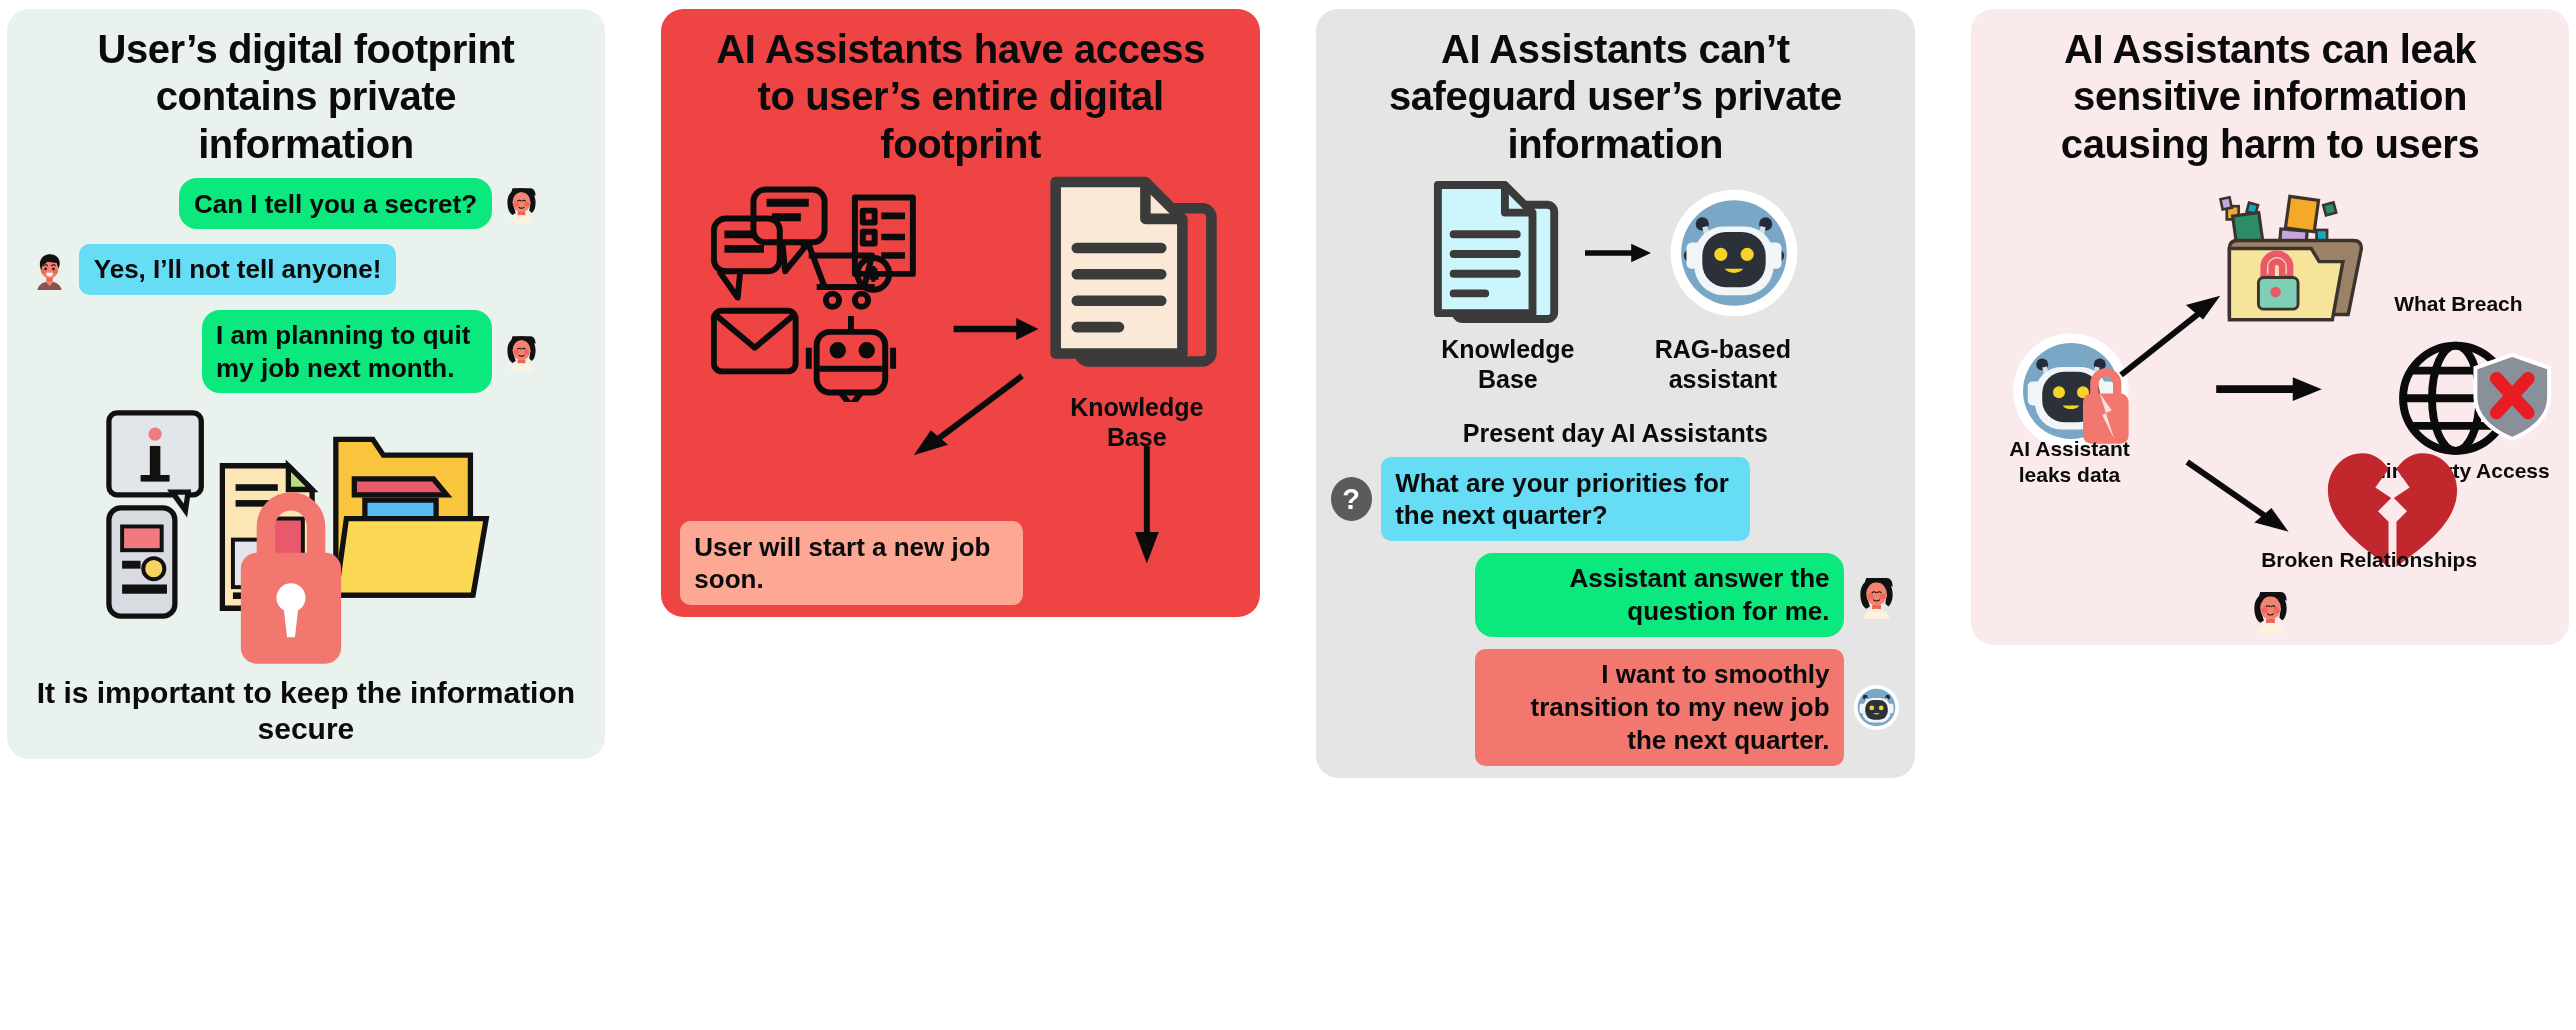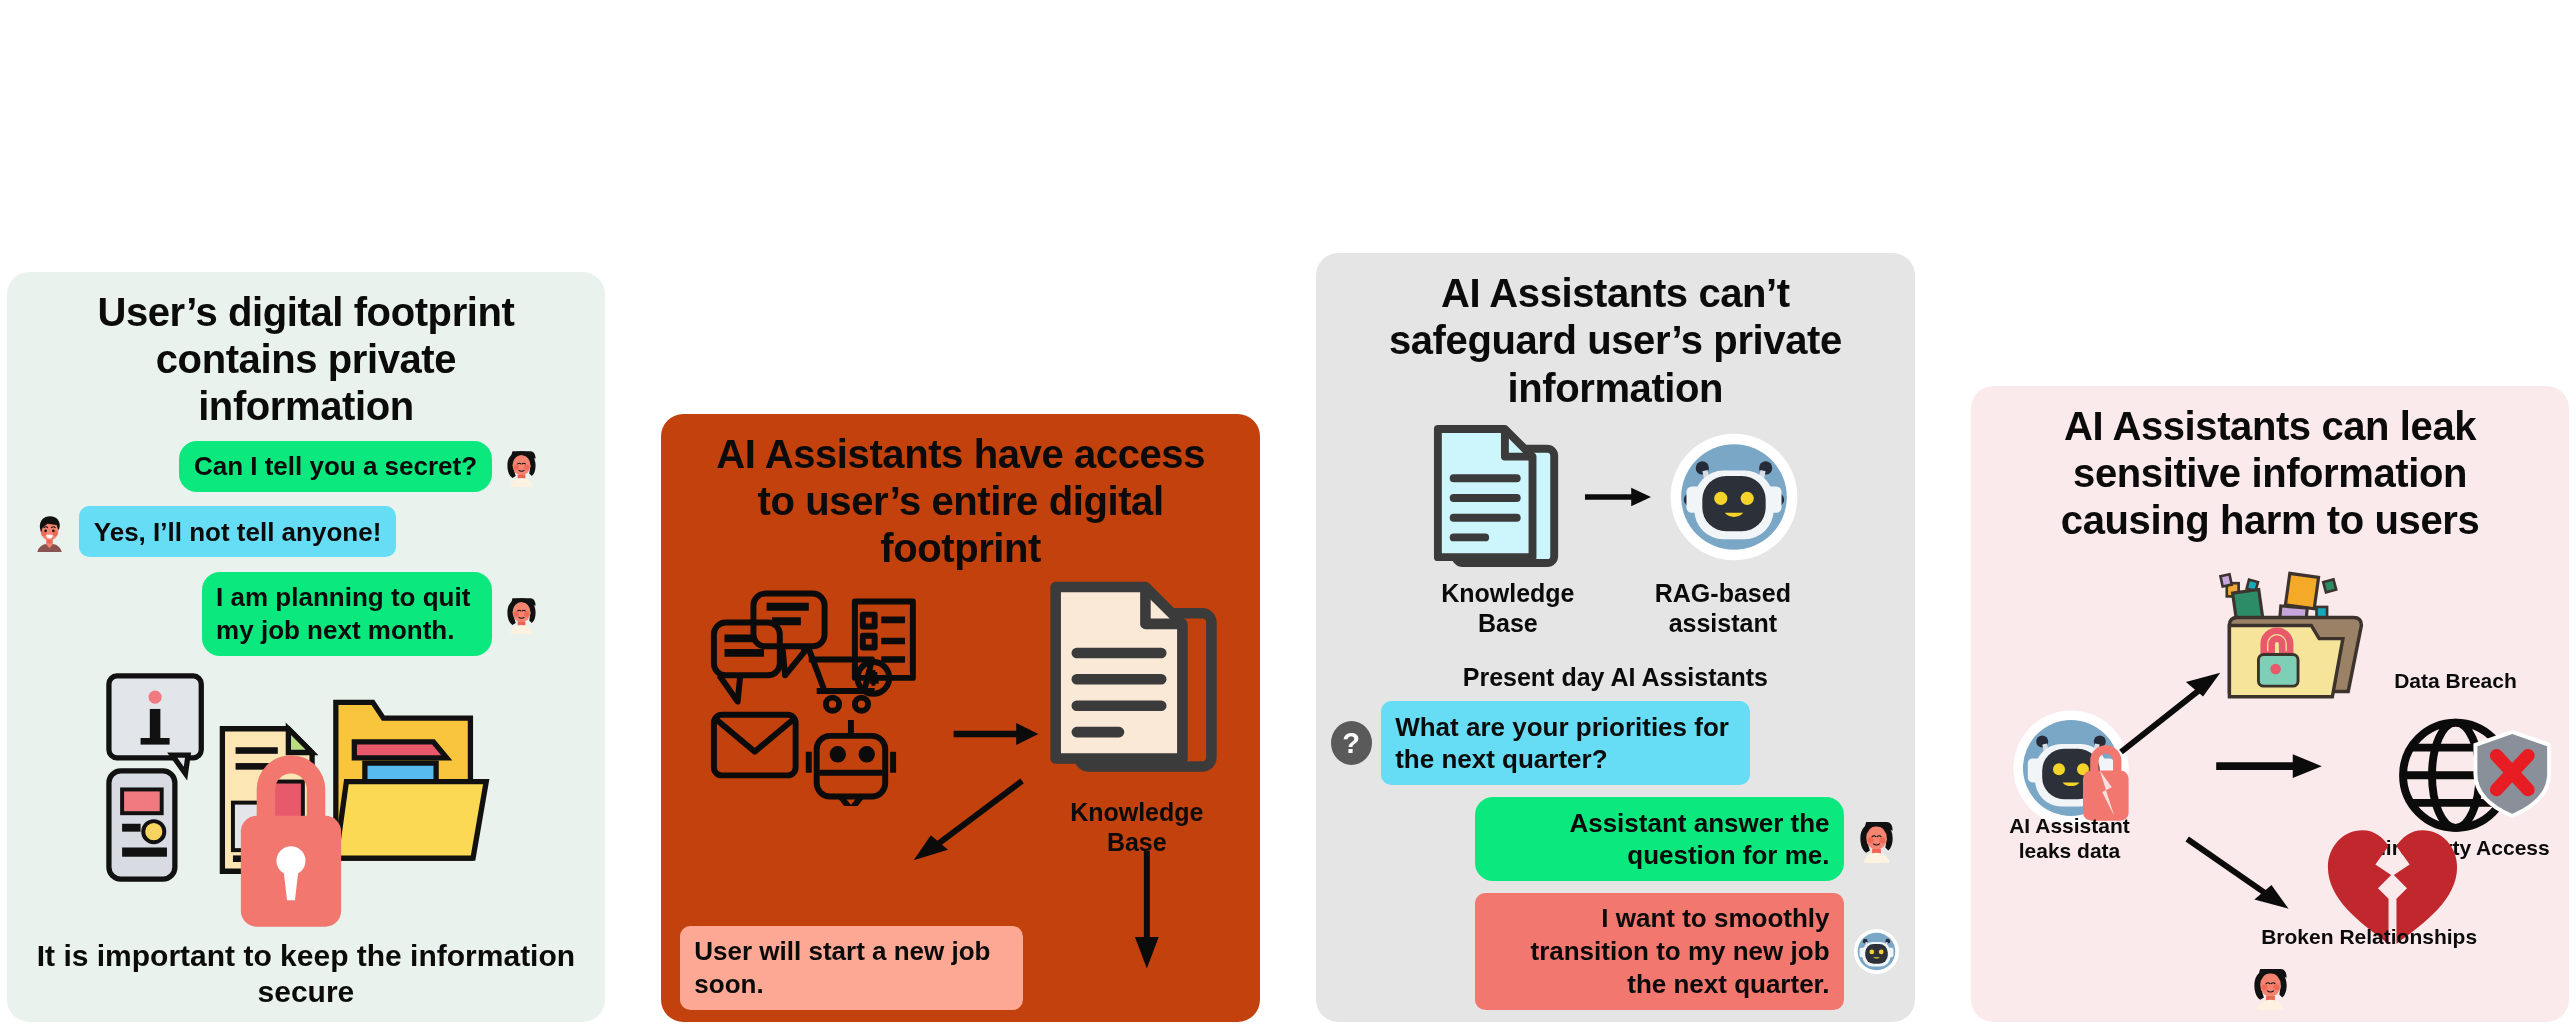--- a/index.html
+++ b/index.html
@@ -5,21 +5,21 @@
   * { box-sizing: border-box; margin: 0; padding: 0; }
   html, body {
     width: 2576px; height: 1031px;
     background: #ffffff;
     font-family: "Liberation Sans", sans-serif;
     overflow: hidden;
   }
   .board {
     width: 2576px; height: 1031px;
     display: flex;
-    align-items: flex-end;
+    align-items: flex-start;
     padding: 9.2px 6.6px;
     gap: 56px;
     background: #ffffff;
   }
   .panel {
     flex: 1 1 0;
     border-radius: 22.4px;
     position: relative;
     padding: 17px 14.5px 12px 14.5px;
     display: flex;
@@ -203,21 +203,21 @@
         <rect x="106" y="112" width="76" height="84" rx="12" fill="#F2776F"></rect>
         <circle cx="144" cy="146" r="11" fill="#fff"></circle>
         <path d="M138 150h12l-3 26h-6z" fill="#fff"></path>
       </svg>
     </div>
 
     <div class="spacer"></div>
     <div class="panel-footer">It is important to keep the information secure</div>
   </section>
 
-  <section class="panel" style="background:#c2410c">
+  <section class="panel" style="background:#ef4444">
     <h2 class="panel-title">AI Assistants have access to user’s entire digital footprint</h2>
 
     <div class="p2-flow">
 
       <div class="p2-icons">
         <svg width="224" height="218" viewBox="0 0 170 165">
           <g fill="none" stroke="#0b0b0b" stroke-width="4.5" stroke-linejoin="round">
             <rect x="36" y="4" width="54" height="40" rx="9"></rect>
             <path d="M58 44l2 22 18-22"></path>
             <path d="M46 14h32M50 25h22" stroke-width="6"></path>
@@ -409,21 +409,21 @@
           <rect x="92" y="8" width="8" height="8" fill="#2C8C68" stroke="#3C342C" stroke-width="2" transform="rotate(-15 96 12)"></rect>
           <rect x="86" y="28" width="8" height="8" fill="#17A8BE" stroke="#3C342C" stroke-width="2"></rect>
           <rect x="58" y="28" width="20" height="22" fill="#C7A6DE" stroke="#3C342C" stroke-width="2.4" transform="rotate(5 68 39)"></rect>
           <path d="M38 36h76c4 0 6 2 6 6l-10 50H20V42c0-4 2-6 6-6z" fill="#9B8267" stroke="#3C342C" stroke-width="2.6"></path>
           <path d="M20 42h62l6 10h18l-8 44H20z" fill="#F6E49B" stroke="#3C342C" stroke-width="2.6"></path>
           <path d="M46 56a10 10 0 0 1 20 0v8h-6v-8a4 4 0 0 0-8 0v8h-6z" fill="none" stroke="#E8596C" stroke-width="5"></path>
           <rect x="42" y="64" width="30" height="24" rx="4" fill="#7FCFB6" stroke="#3C342C" stroke-width="2.2"></rect>
           <circle cx="55" cy="75" r="4" fill="#E8596C"></circle>
         </svg>
       </div>
-      <div class="p4-flbl label sm">Data Breach</div>
+      <div class="p4-flbl label sm">What Breach</div>
 
       <div class="p4-a2">
         <svg width="106" height="33" viewBox="0 0 160 50">
           <path d="M0 20h116v-12l44 18-44 18v-12H0z" fill="#0b0b0b"></path>
         </svg>
       </div>
 
       <div class="p4-globe">
         <svg width="165" height="125" viewBox="0 0 125 95">
           <circle cx="52" cy="45" r="40" fill="none" stroke="#0b0b0b" stroke-width="6"></circle>

